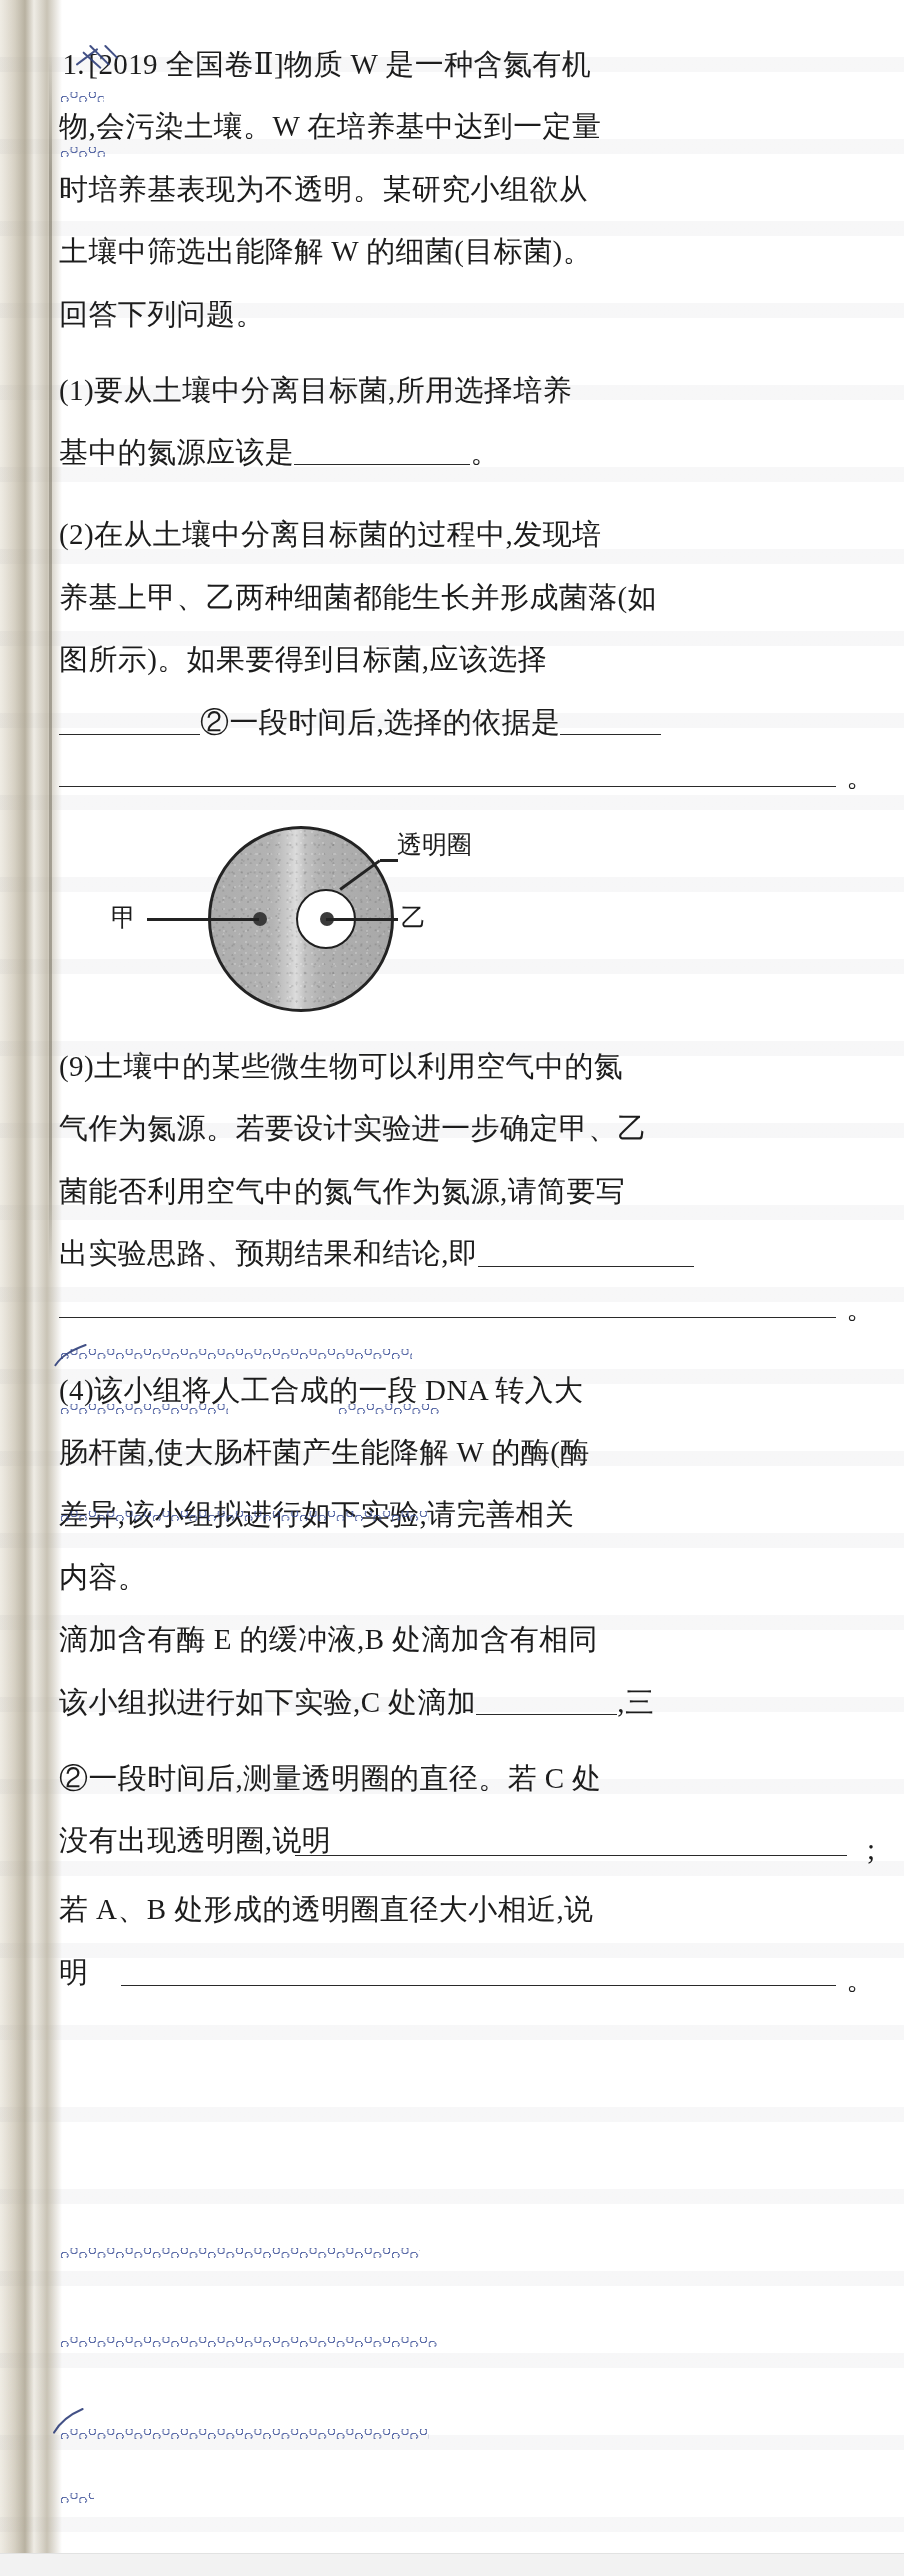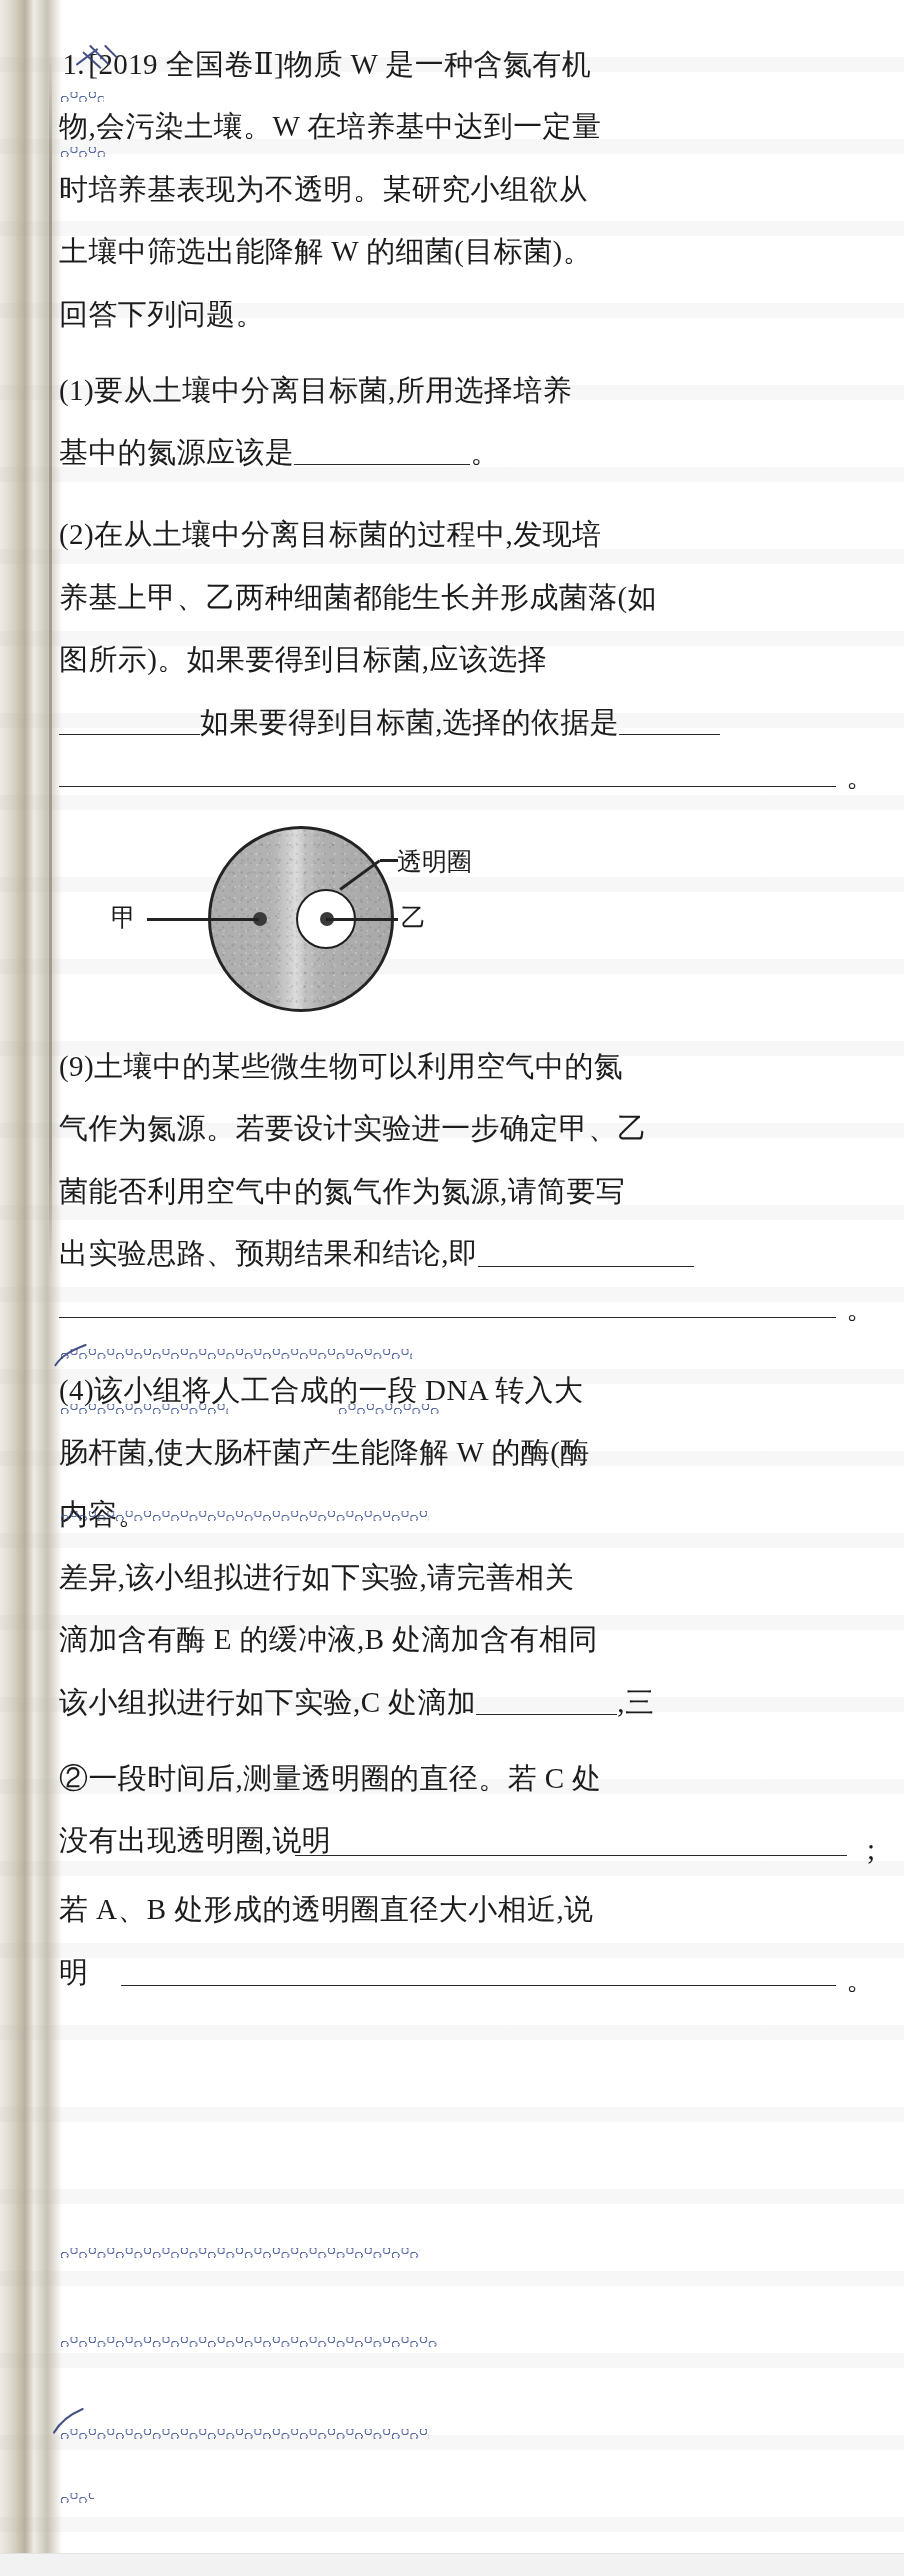--- a/index.html
+++ b/index.html
@@ -241,59 +241,59 @@
     <p class="para">
       <span>基中的氮源应该是</span><span class="blank b-lg"></span><span>。</span>
     </p>
 
     <p class="para gap2">(2)在从土壤中分离目标菌的过程中,发现培</p>
     <p class="para">养基上甲、乙两种细菌都能生长并形成菌落(如</p>
     <p class="para">
       <span>图所示)。如果要得到目标菌,应该选择</span>
     </p>
     <p class="para">
-      <span class="blank b-md"></span><span>如果要得到目标菌,选择的依据是</span><span class="blank b-sm"></span>
+      <span class="blank b-md"></span><span>②一段时间后,选择的依据是</span><span class="blank b-sm"></span>
     </p>
     <div class="ruleline short">
       <i></i>
       <b>。</b>
     </div>
 
     <div id="figure">
       <div class="dish"></div>
       <div class="halo"></div>
       <div class="colony jia"></div>
       <div class="colony yi"></div>
 
       <div class="leader" style="left:88px; top:99px; width:112px;"></div>
       <span class="fig-label" style="left:52px; top:85px;">甲</span>
 
       <div class="leader" style="left:281px; top:69px; width:49px; transform:rotate(-36deg); transform-origin:left center;"></div>
       <div class="leader" style="left:321px; top:40px; width:18.4px;"></div>
-      <span class="fig-label" style="left:338px; top:29px;">透明圈</span>
+      <span class="fig-label" style="left:338px; top:12px;">透明圈</span>
 
       <div class="leader" style="left:267px; top:99px; width:72px;"></div>
       <span class="fig-label" style="left:342px; top:85px;">乙</span>
     </div>
 
     <p class="para gap">(9)土壤中的某些微生物可以利用空气中的氮</p>
     <p class="para">气作为氮源。若要设计实验进一步确定甲、乙</p>
     <p class="para">菌能否利用空气中的氮气作为氮源,请简要写</p>
     <p class="para">
       <span>出实验思路、预期结果和结论,即</span><span class="blank b-xl"></span>
     </p>
     <div class="ruleline short">
       <i></i>
       <b>。</b>
     </div>
 
     <p class="para gap">(4)该小组将人工合成的一段 DNA 转入大</p>
     <p class="para">肠杆菌,使大肠杆菌产生能降解 W 的酶(酶</p>
+    <p class="para">差异,该小组拟进行如下实验,请完善相关</p>
     <p class="para">内容。</p>
-    <p class="para">差异,该小组拟进行如下实验,请完善相关</p>
 
     <p class="para">滴加含有酶 E 的缓冲液,B 处滴加含有相同</p>
     <p class="para">
       <span>该小组拟进行如下实验,C 处滴加</span><span class="blank b-md"></span><span>,三</span>
     </p>
 
     <p class="para gap">②一段时间后,测量透明圈的直径。若 C 处</p>
     <p class="para">没有出现透明圈,说明</p>
     <div class="ruleline" style="margin-top:-45px;">
       <i style="left:236px; right:28.5px; top:25px;"></i>

